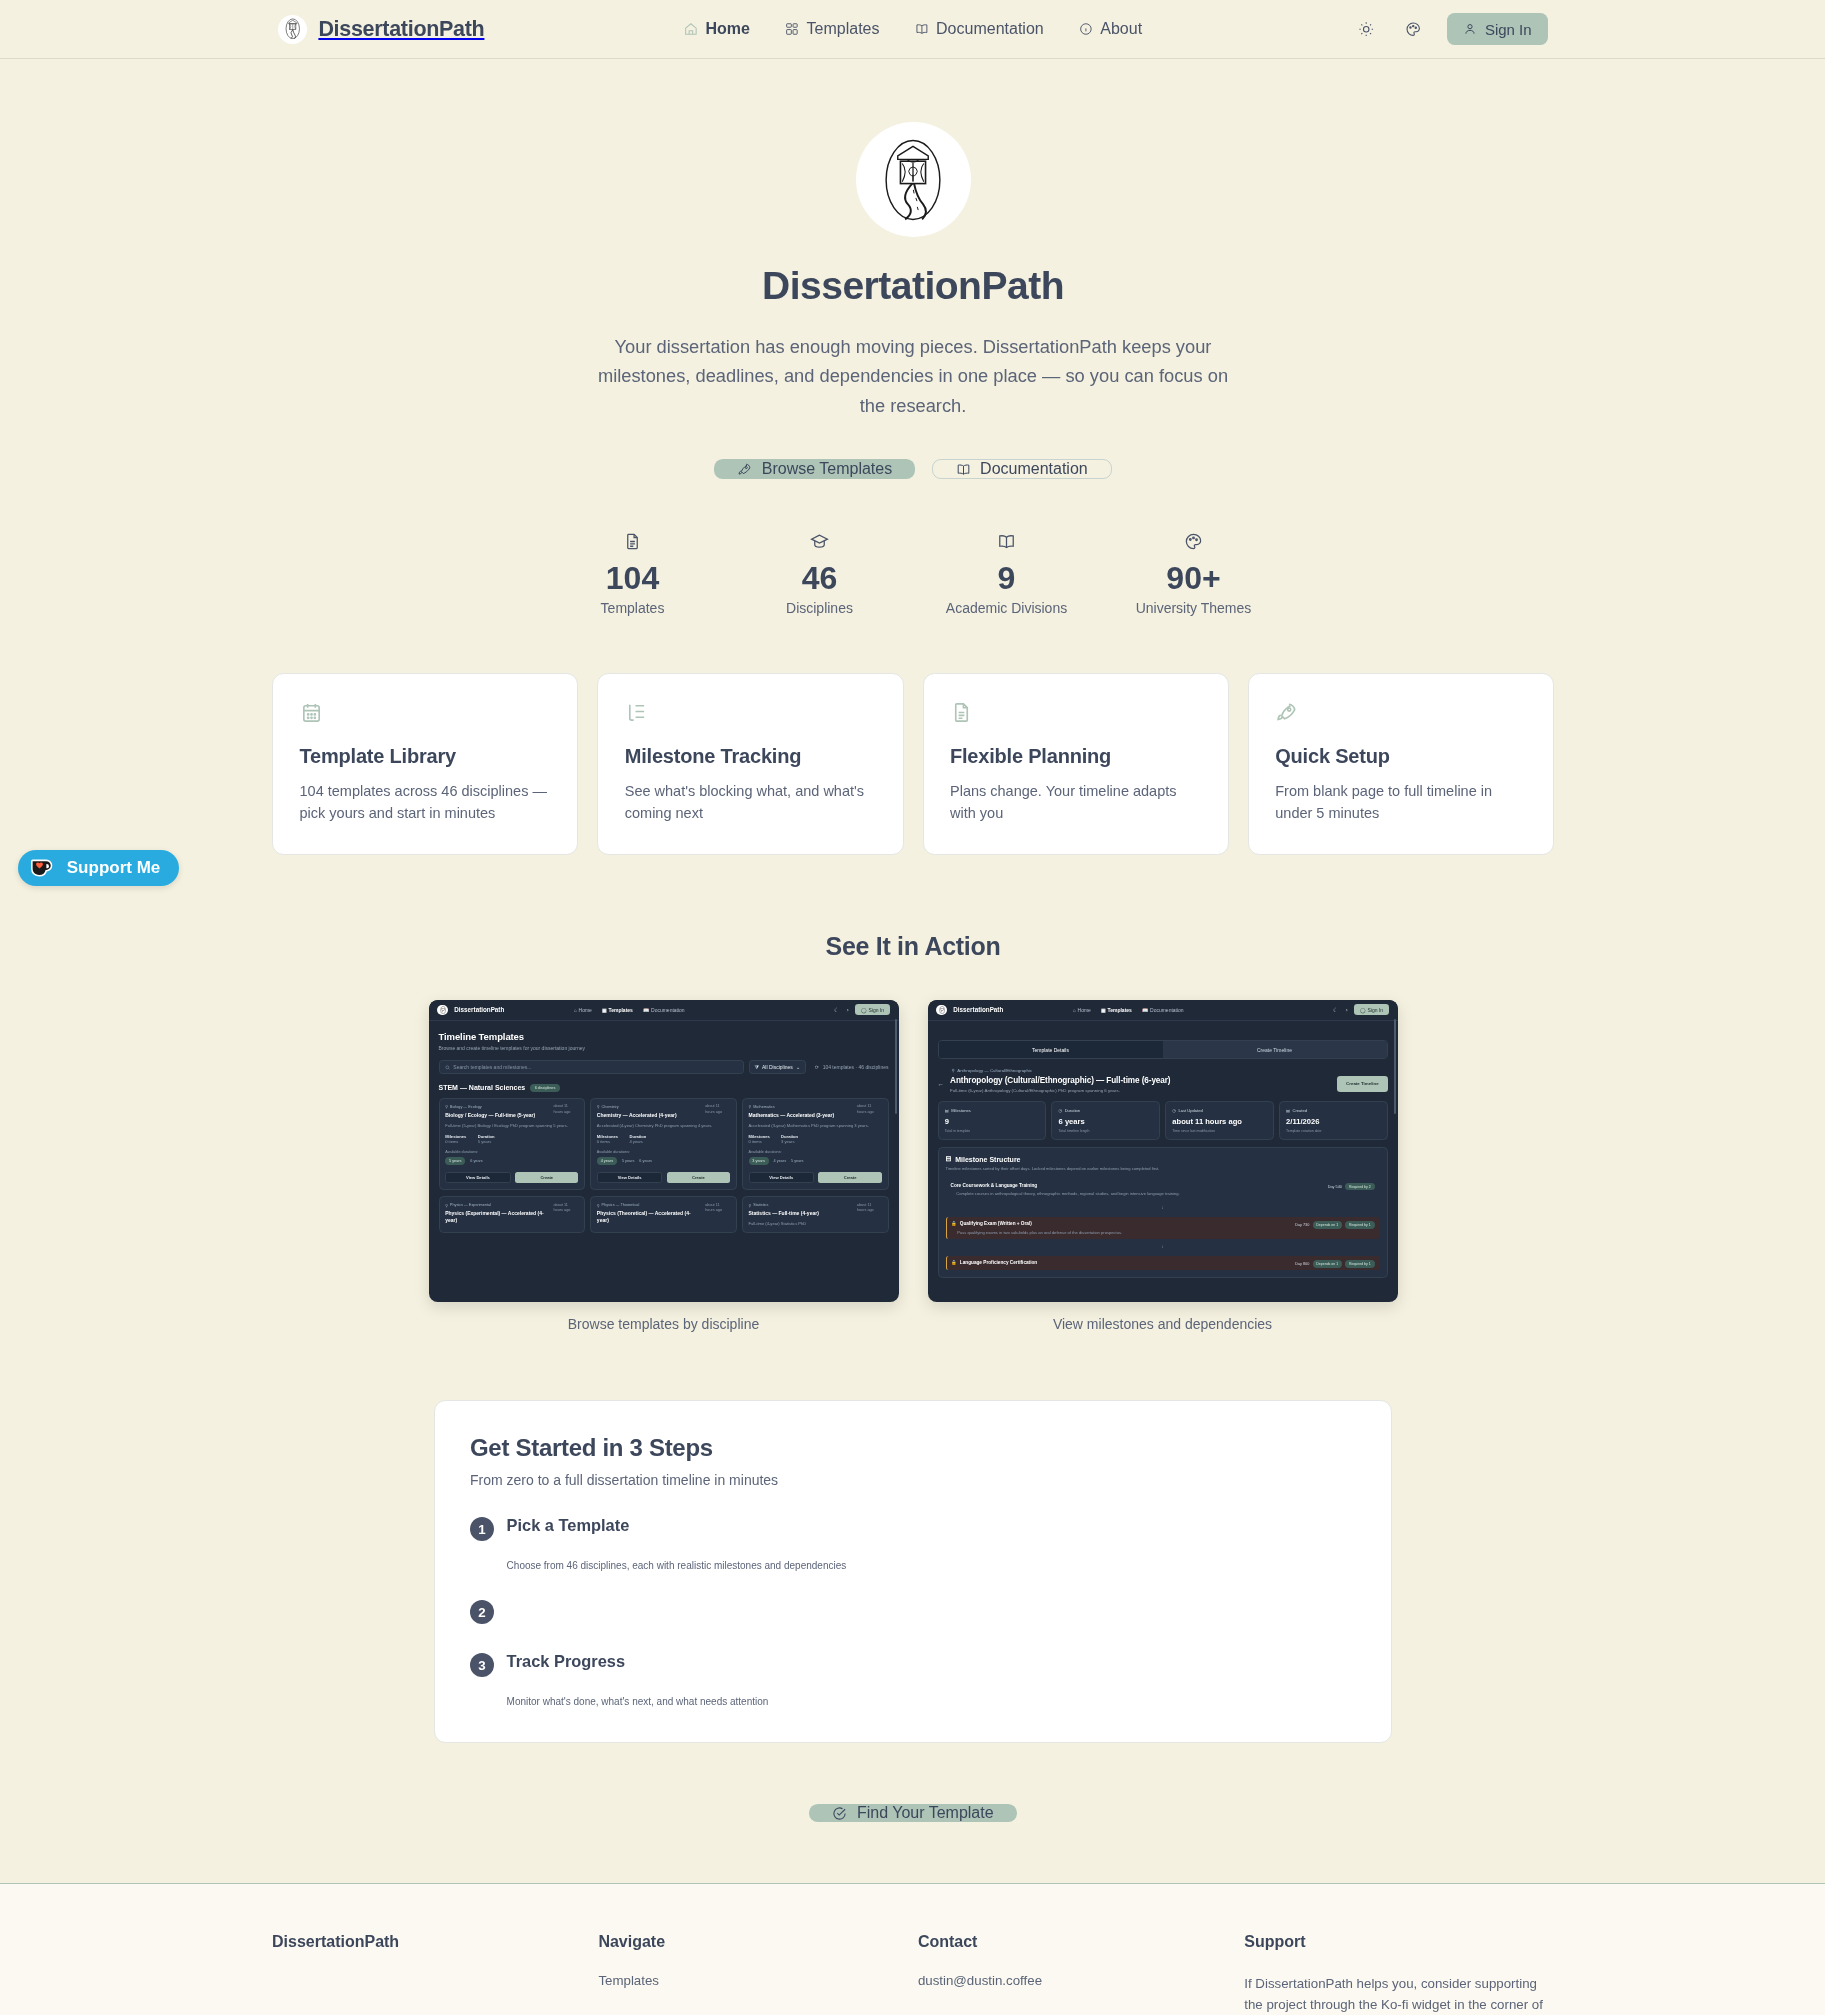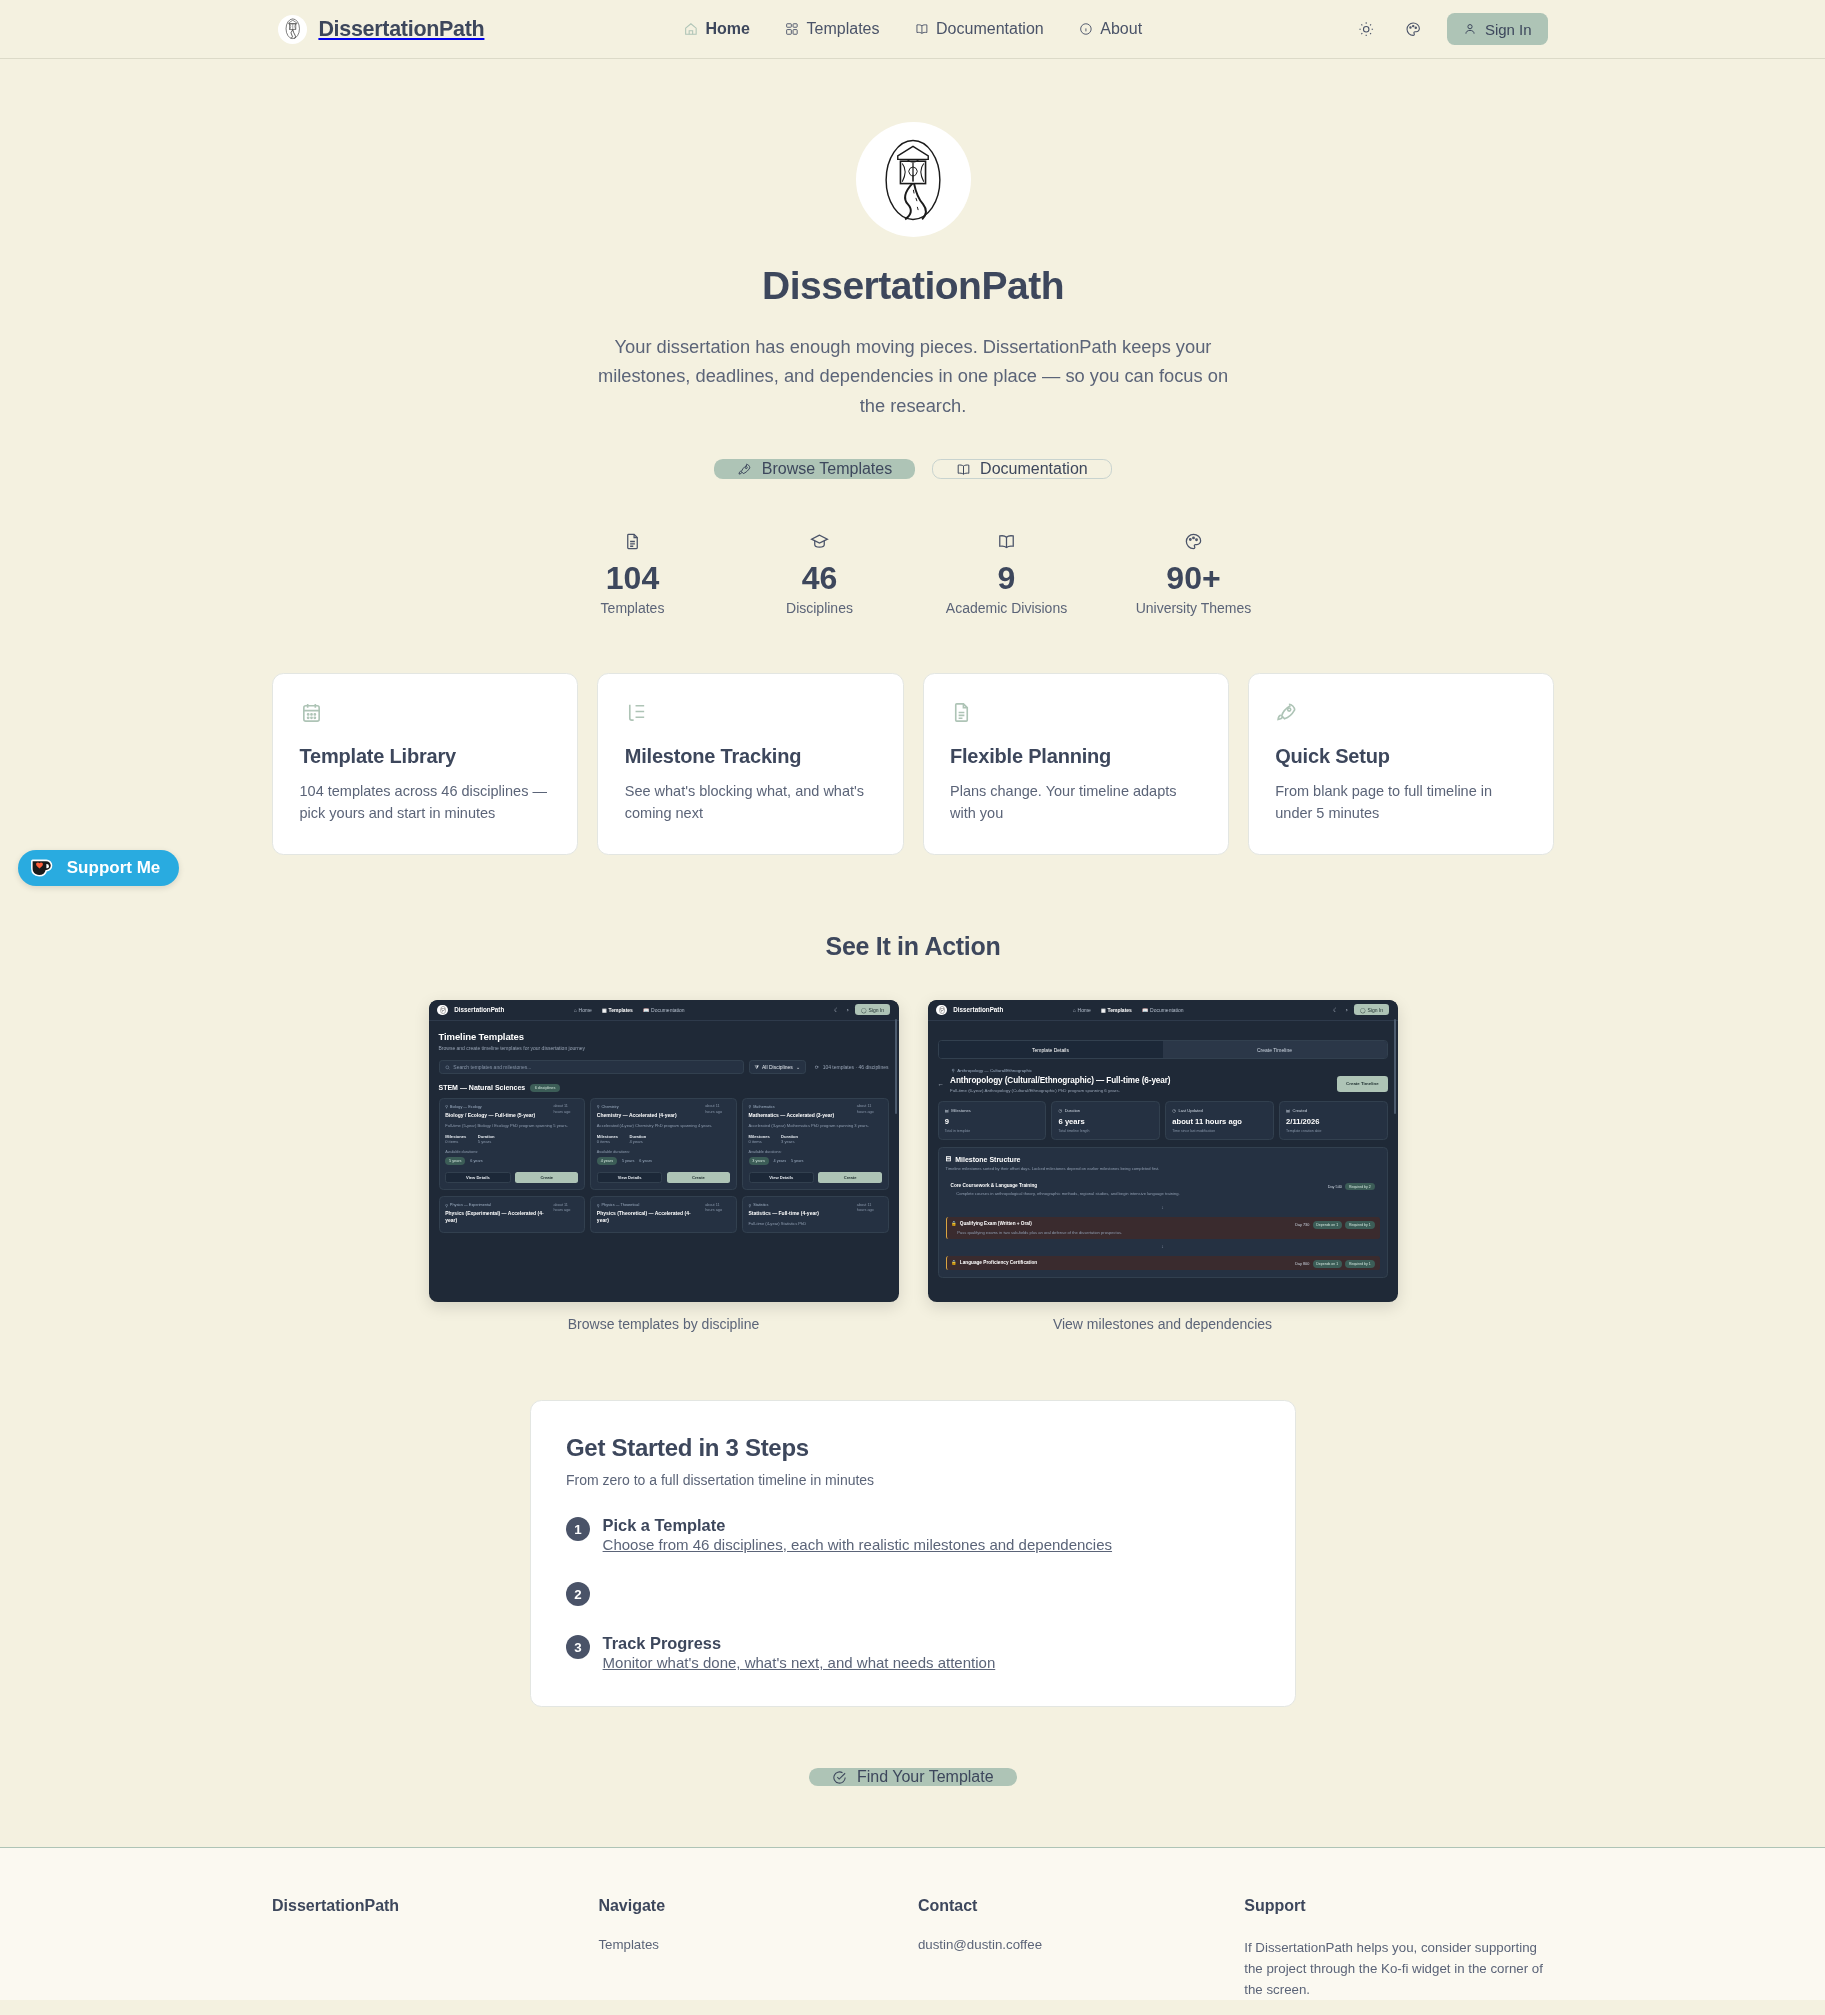--- a/index.html
+++ b/index.html
@@ -215,36 +215,36 @@
   .mini-ms-desc { font-size: 4.1px; color: #8f9db0; margin-top: 3.2px; margin-left: 5.7px; }
   .mini-ms-tags { position: absolute; right: 5px; top: 4.4px; display: flex; gap: 3.2px; align-items: center; }
   .mini-day { font-size: 3.8px; color: #cdd6e1; }
   .mini-tag { background: #3c5d57; color: #cfe3da; font-size: 3.5px; padding: 1.9px 3.8px; border-radius: 4.4px; }
   .mini-arrow { text-align: center; font-size: 5px; color: #8795a8; margin-top: 3.8px; }
   .mini-scroll { position: absolute; right: 1.9px; top: 19px; width: 1.9px; height: 95px; background: #4c5b6e; border-radius: 1.3px; }
 
   
   .steps-wrap { display: flex; justify-content: center; margin-top: 68px; }
   .steps-card {
-    width: 766px; background: #ffffff;
+    width: 958px; background: #ffffff;
     border: 0.6px solid #e3e6e2; border-radius: 11.4px;
     padding: 33px 35px 35px 35px;
   }
   .steps-title { font-size: 24px; font-weight: 700; color: #3d475c; letter-spacing: -0.3px; }
   .steps-sub { font-size: 14px; color: #5b6478; margin-top: 10px; }
   .step { display: flex; gap: 12.6px; margin-top: 28px; }
   .step-num {
     width: 24px; height: 24px; border-radius: 50%;
     background: #4a5368; color: #ffffff;
     font-size: 13.3px; font-weight: 700;
     display: flex; align-items: center; justify-content: center;
     flex: 0 0 auto; margin-top: 1.3px;
   }
   .step-h { font-size: 16.4px; font-weight: 700; color: #3d475c; }
-  .step-d { font-size: 15px; color: #5b6478; margin-top: 1px; text-decoration: underline; }
+  .step-d { font-size: 10px; color: #5b6478; margin-top: 25px; }
 
   .final-cta { display: flex; justify-content: center; margin-top: 61px; }
 
   
   .footer {
     margin-top: 61px; background: #fbf9f1;
     border-top: 0.6px solid #aec4b6;
     padding: 49px 272px 0 272px;
   }
   .footer-cols { display: flex; }

